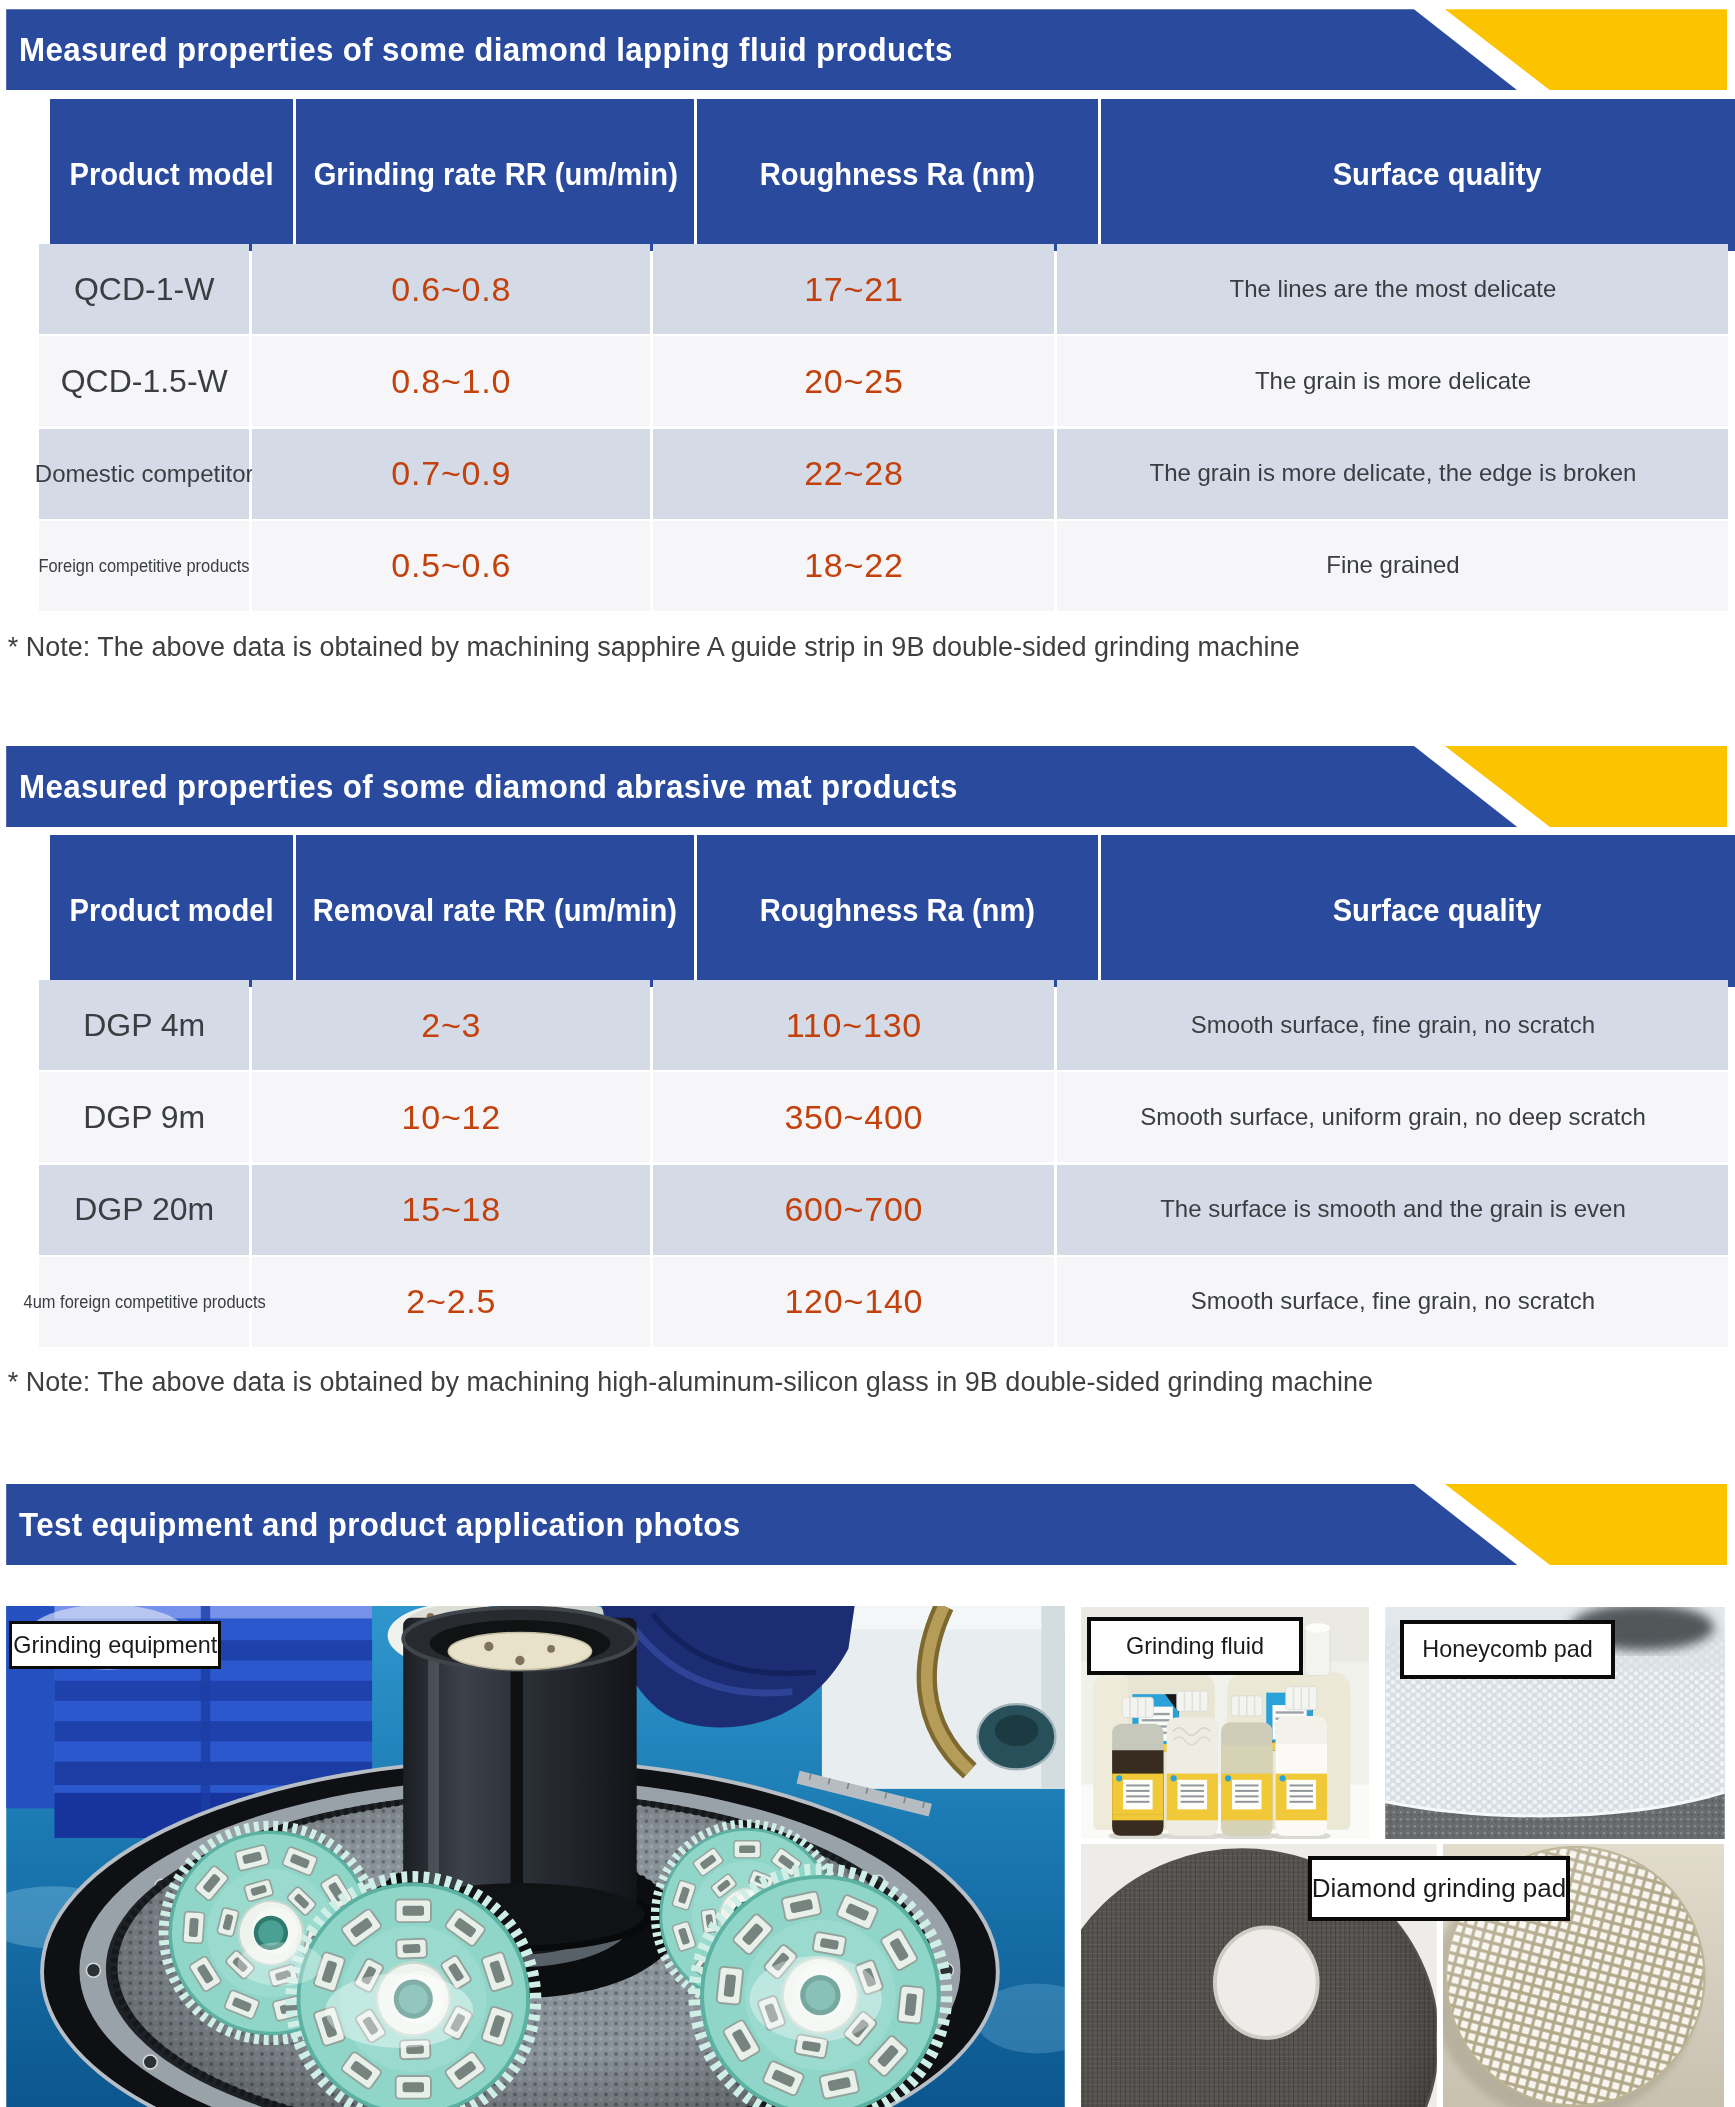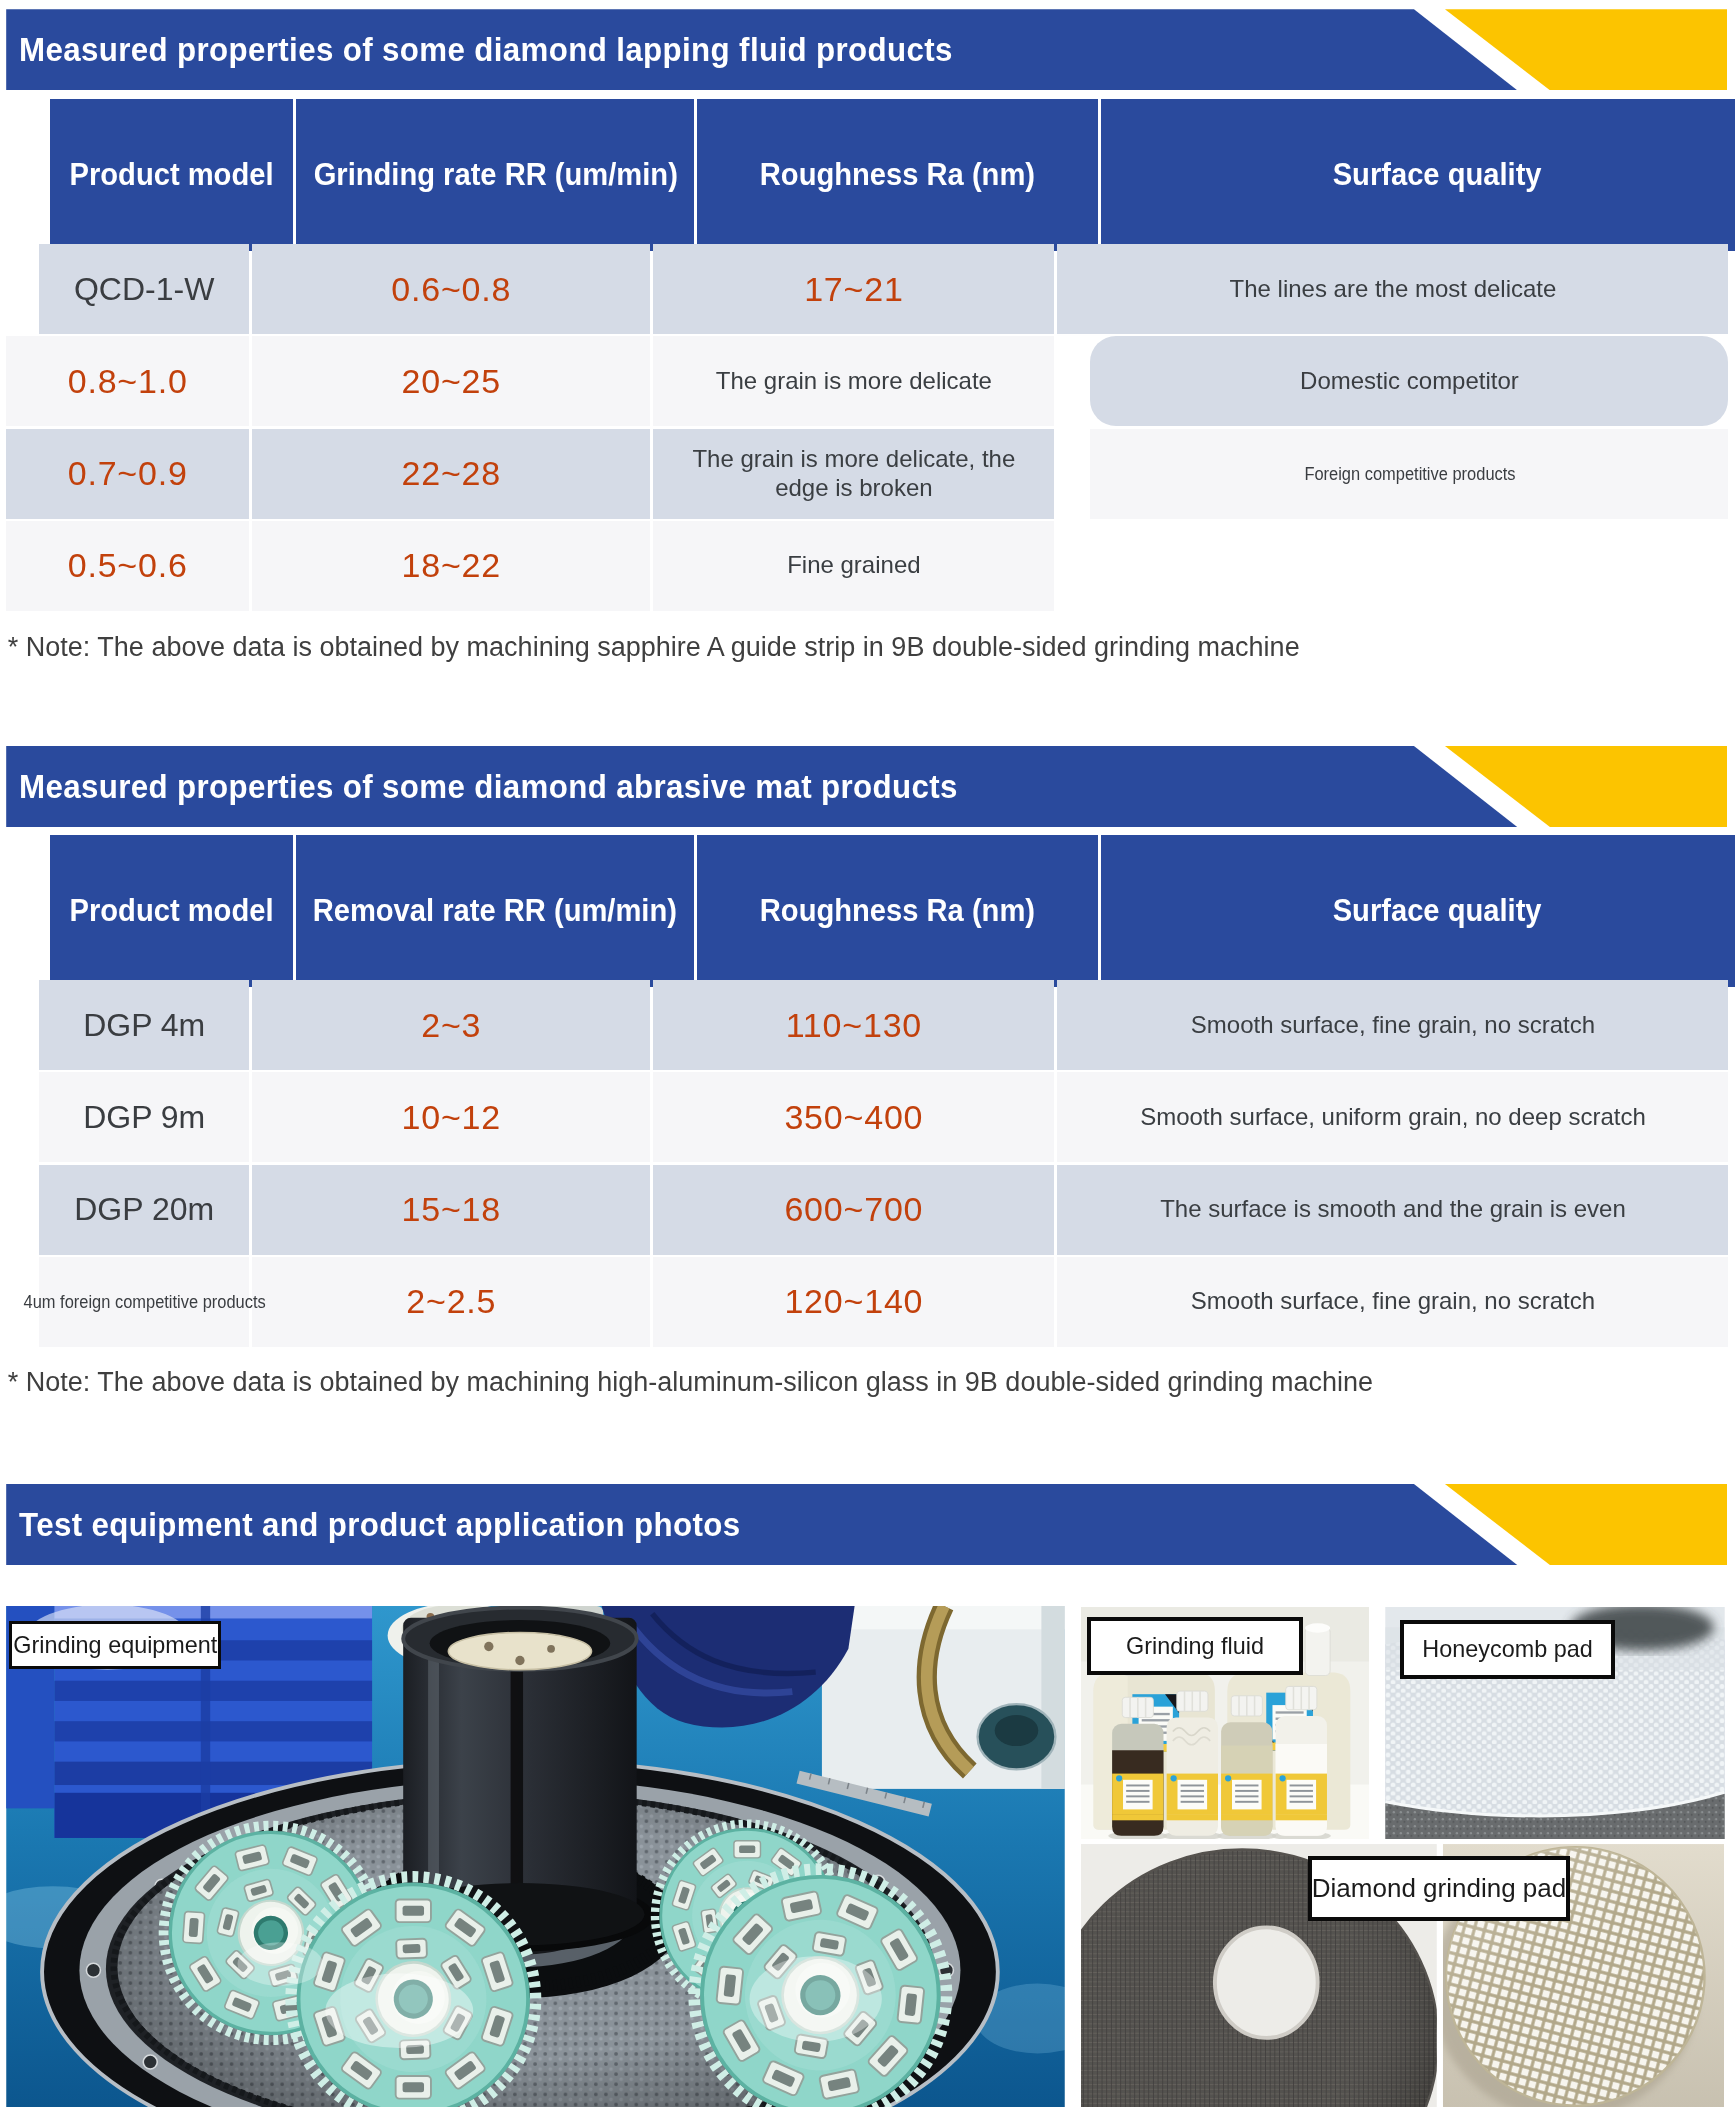--- a/index.html
+++ b/index.html
@@ -20,21 +20,21 @@
   .thead{height:152px;margin-left:44px;}
   .tbody{grid-auto-rows:90px;gap:2.3px 3.1px;}
   .th{background:#2a4a9d;color:#ffffff;display:flex;align-items:center;justify-content:center;
       font-weight:bold;font-size:31px;white-space:nowrap;}
   .th span{transform:scaleX(.94);}
   .td{display:flex;align-items:center;justify-content:center;text-align:center;
       white-space:nowrap;color:#c2410c;}
   .r-odd{background:#d5dbe6;}
   .r-even{background:#f6f6f8;}
   .c-model{font-size:32px;color:#3a3d41;margin-left:33px;}
-  .c-model.md{font-size:24px;border-radius:26px;}
+  .c-model.md{font-size:24px;}
   .c-model.sm{font-size:18.7px;}
   .c-model.sm span{transform:scaleX(.88);display:inline-block;}
   .c-num{font-size:34px;letter-spacing:0.8px;}
   .c-q{font-size:24px;color:#3a3e42;white-space:normal;line-height:1.2;padding:0 15.6px;text-align:center;}
   .note{position:absolute;left:7.8px;font-size:27px;color:#3f3f3f;white-space:nowrap;}
   
   .ph{position:absolute;display:block;}
   .plabel{position:absolute;background:#ffffff;border:3.9px solid #0a0a0a;box-sizing:border-box;
       display:flex;align-items:center;justify-content:center;font-size:23.4px;color:#1b1b1b;
       white-space:nowrap;}
@@ -64,20 +64,21 @@
         <span>Surface quality</span>
       </div>
   </div>
 
   <div class="tbody" style="top:244px">
     <div class="td r-odd c-model">QCD-1-W</div>
     <div class="td r-odd c-num">0.6~0.8</div>
     <div class="td r-odd c-num">17~21</div>
     <div class="td r-odd c-q">The lines are the most delicate</div>
 
+    <div class="td r-even c-model">QCD-1.5-W</div>
     <div class="td r-even c-num">0.8~1.0</div>
     <div class="td r-even c-num">20~25</div>
     <div class="td r-even c-q">The grain is more delicate</div>
 
     <div class="td r-odd c-model md">Domestic competitor</div>
     <div class="td r-odd c-num">0.7~0.9</div>
     <div class="td r-odd c-num">22~28</div>
     <div class="td r-odd c-q">The grain is more delicate, the edge is broken</div>
 
     <div class="td r-even c-model sm">

